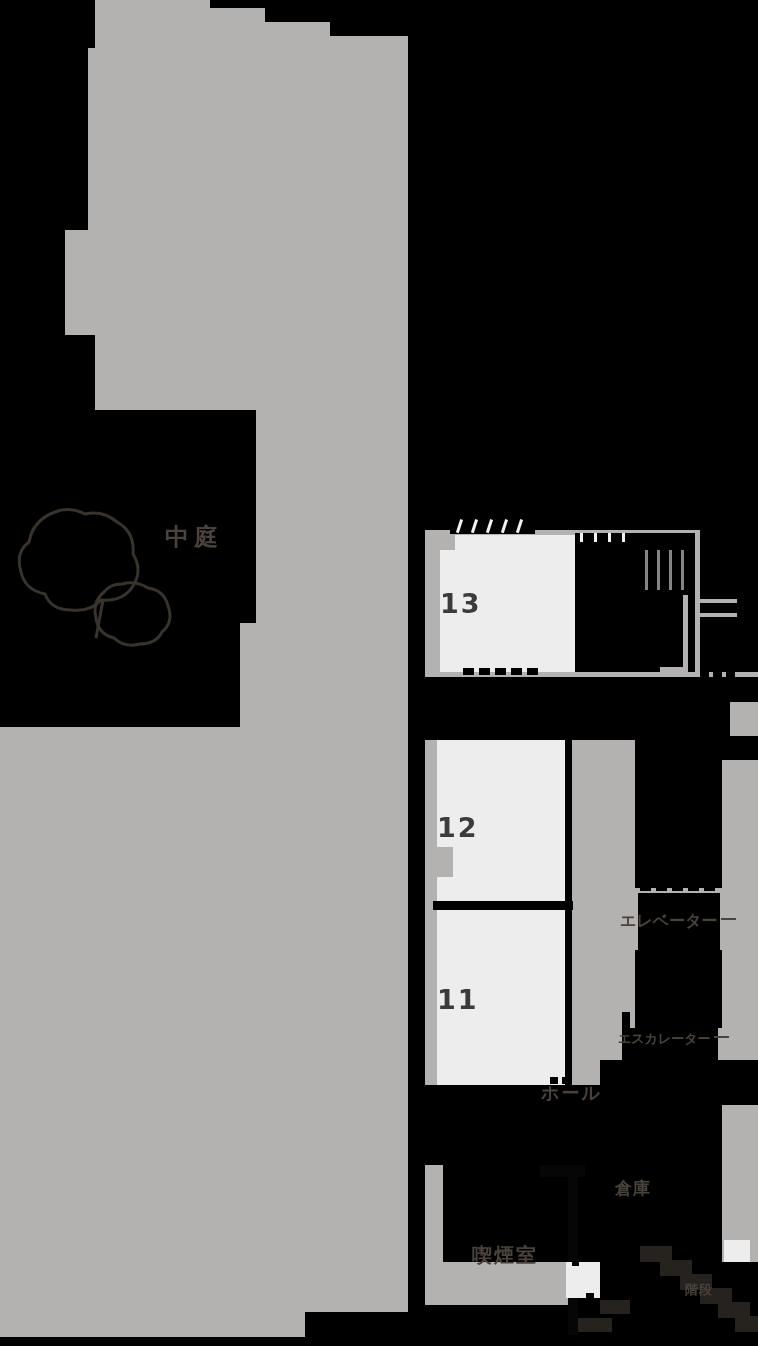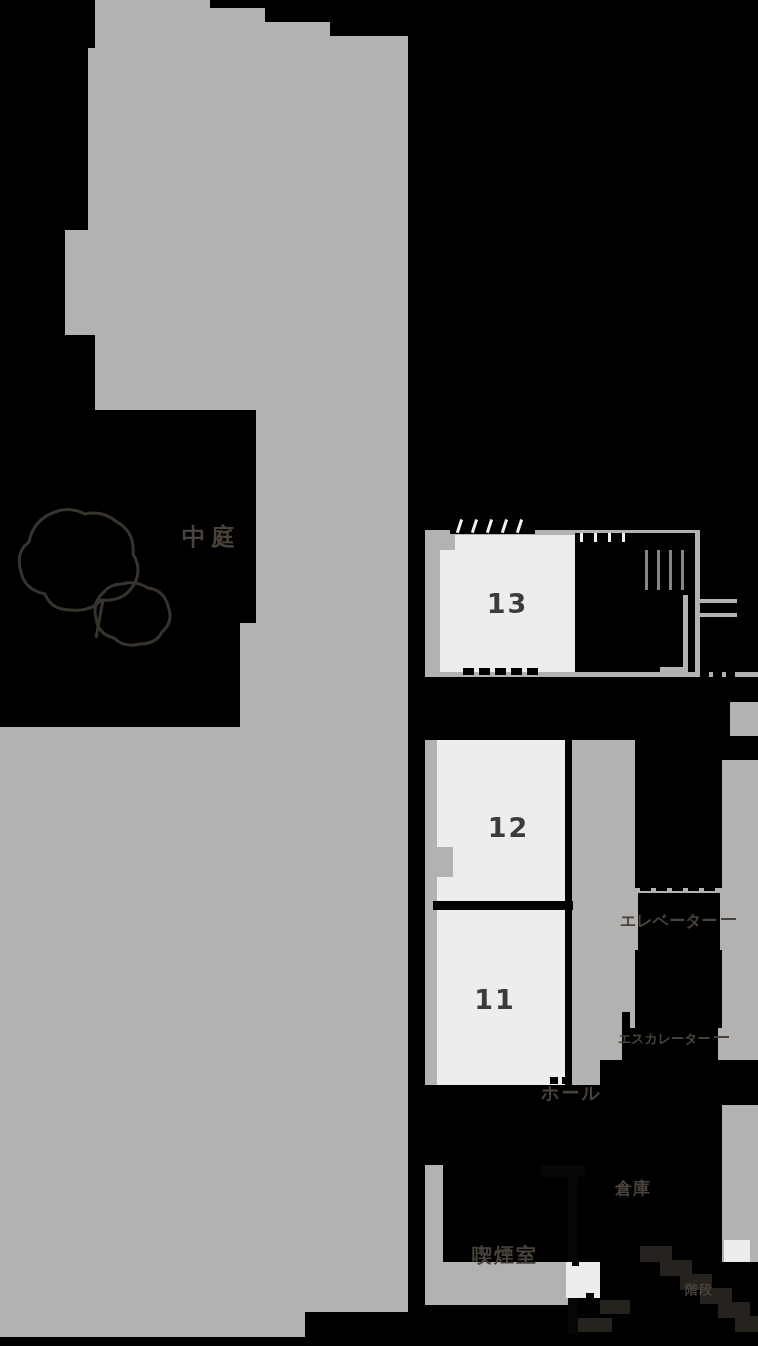--- a/index.html
+++ b/index.html
@@ -25,28 +25,28 @@
     position:absolute;
     color:var(--c-label_text);
     font-weight:bold;
     white-space:nowrap;
     line-height:1;
   }
   .room-num{
     position:absolute;
     color:var(--c-room_number_text);
     font-size:27px;font-weight:bold;letter-spacing:2px;
-    text-align:center;line-height:1;
+    line-height:1;
   }
   .leader{
     display:inline-block;width:15px;height:2px;
     background:var(--c-label_text);
     vertical-align:middle;margin-left:3px;position:relative;top:-3px;
   }
-  .lbl-courtyard{left:182px;top:525px;font-size:24px;letter-spacing:5px;}
+  .lbl-courtyard{left:165px;top:525px;font-size:24px;letter-spacing:5px;}
   .lbl-elevator{left:620px;top:913px;font-size:16px;letter-spacing:0px;}
   .lbl-escalator{left:618px;top:1032px;font-size:13px;letter-spacing:0px;}
   .lbl-hall{left:541px;top:1084px;font-size:18px;letter-spacing:2px;}
   .lbl-smoking{left:472px;top:1207px;font-size:20px;letter-spacing:2px;margin-top:38px;}
   .lbl-storage{left:615px;top:1180px;font-size:17px;letter-spacing:1px;}
   .lbl-stairs{left:641px;top:1283px;font-size:13px;letter-spacing:1px;margin-left:44px;}
   .num-13{left:440px;top:590px;width:135px;}
   .num-12{left:437px;top:814px;width:143px;}
   .num-11{left:437px;top:986px;width:116px;}
 </style>

